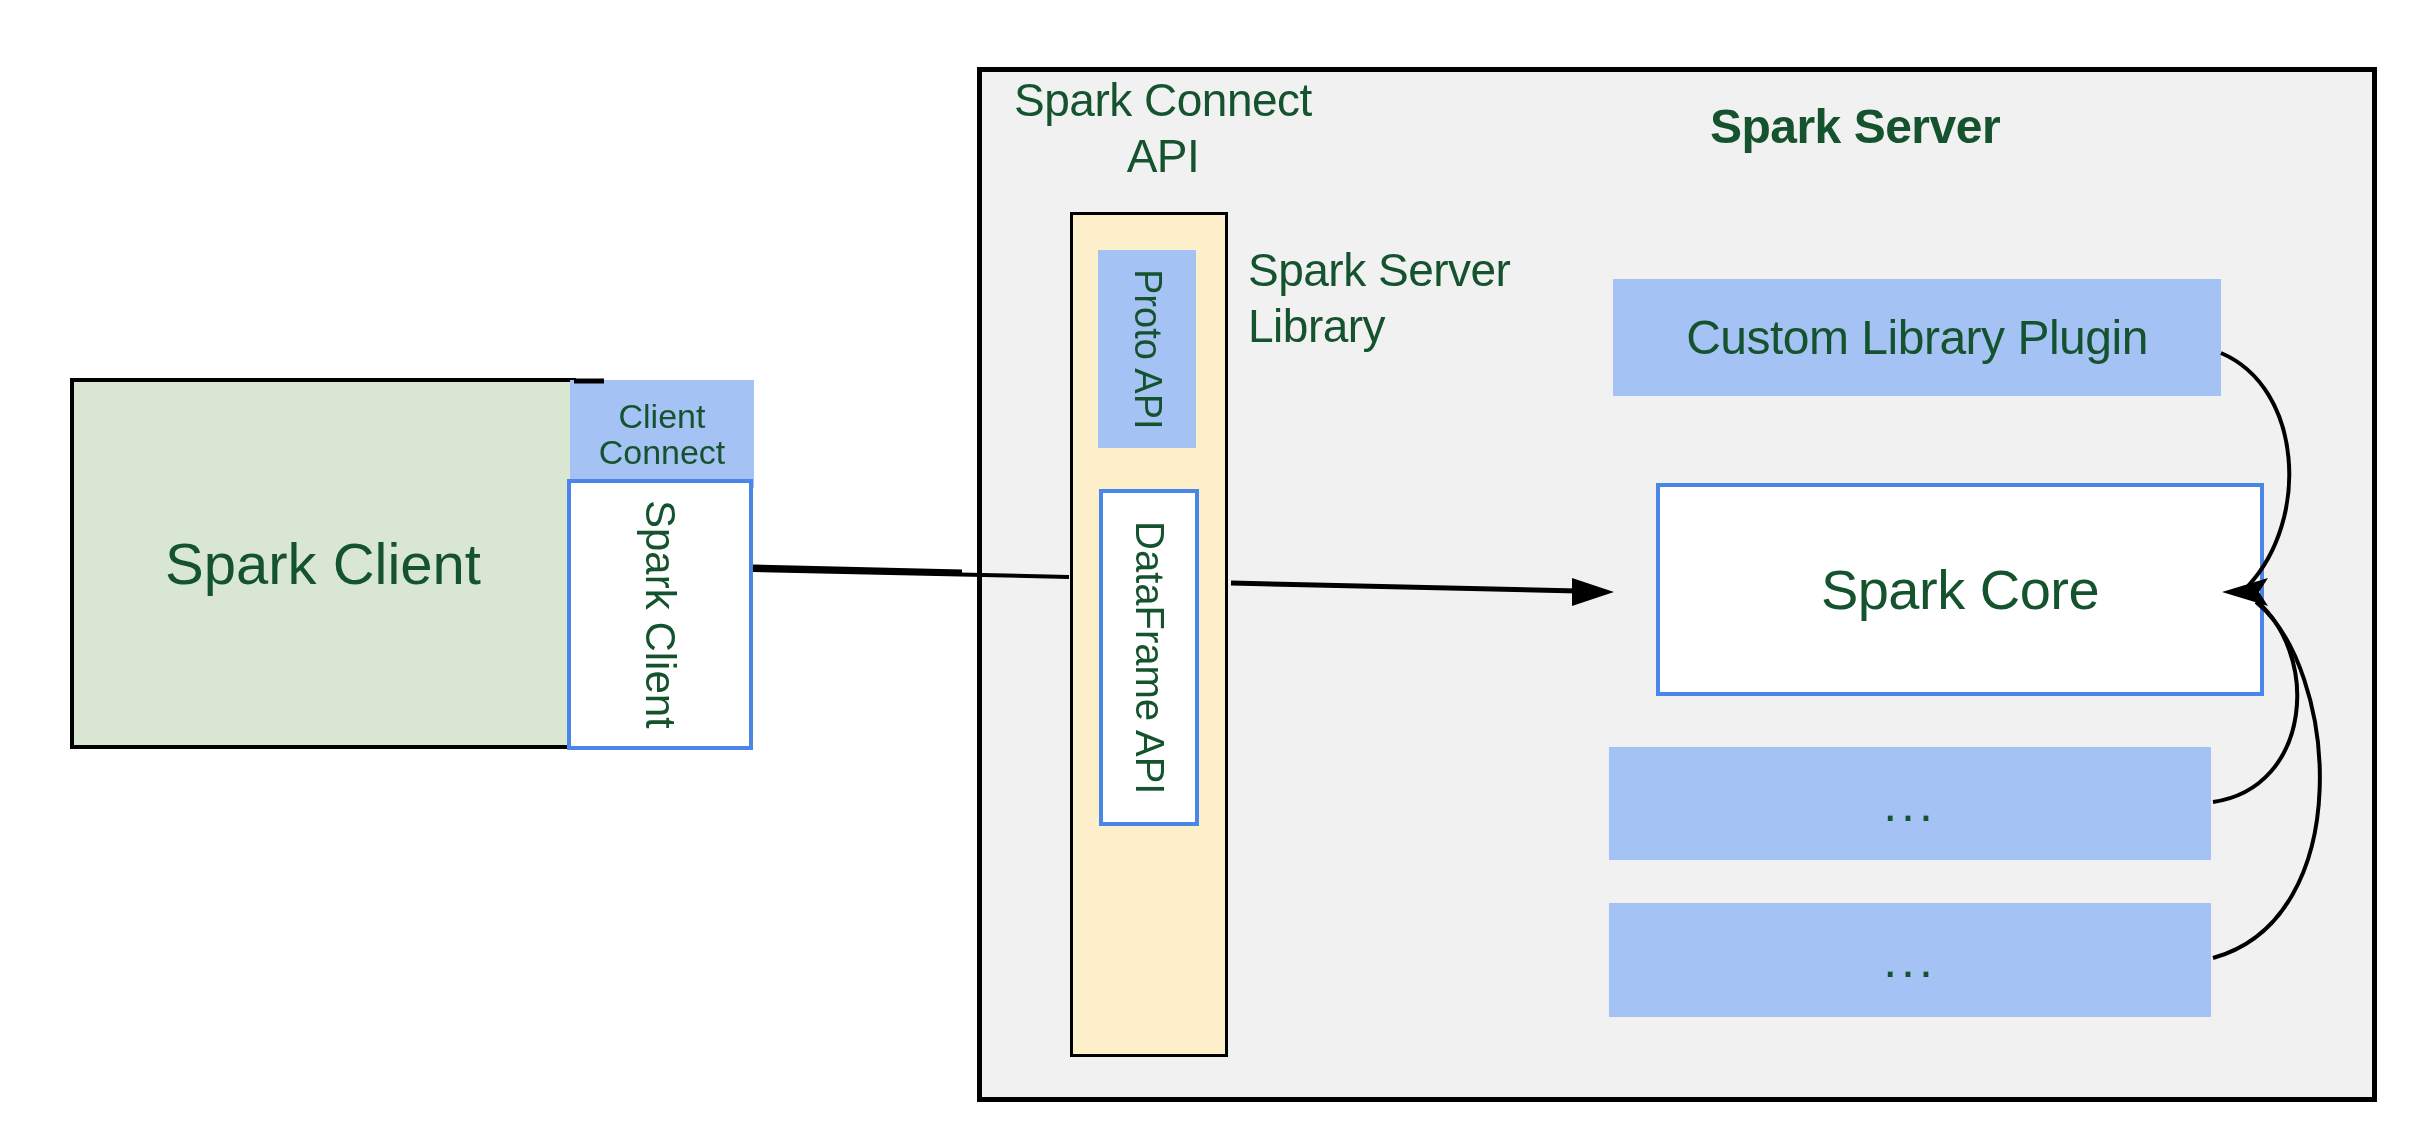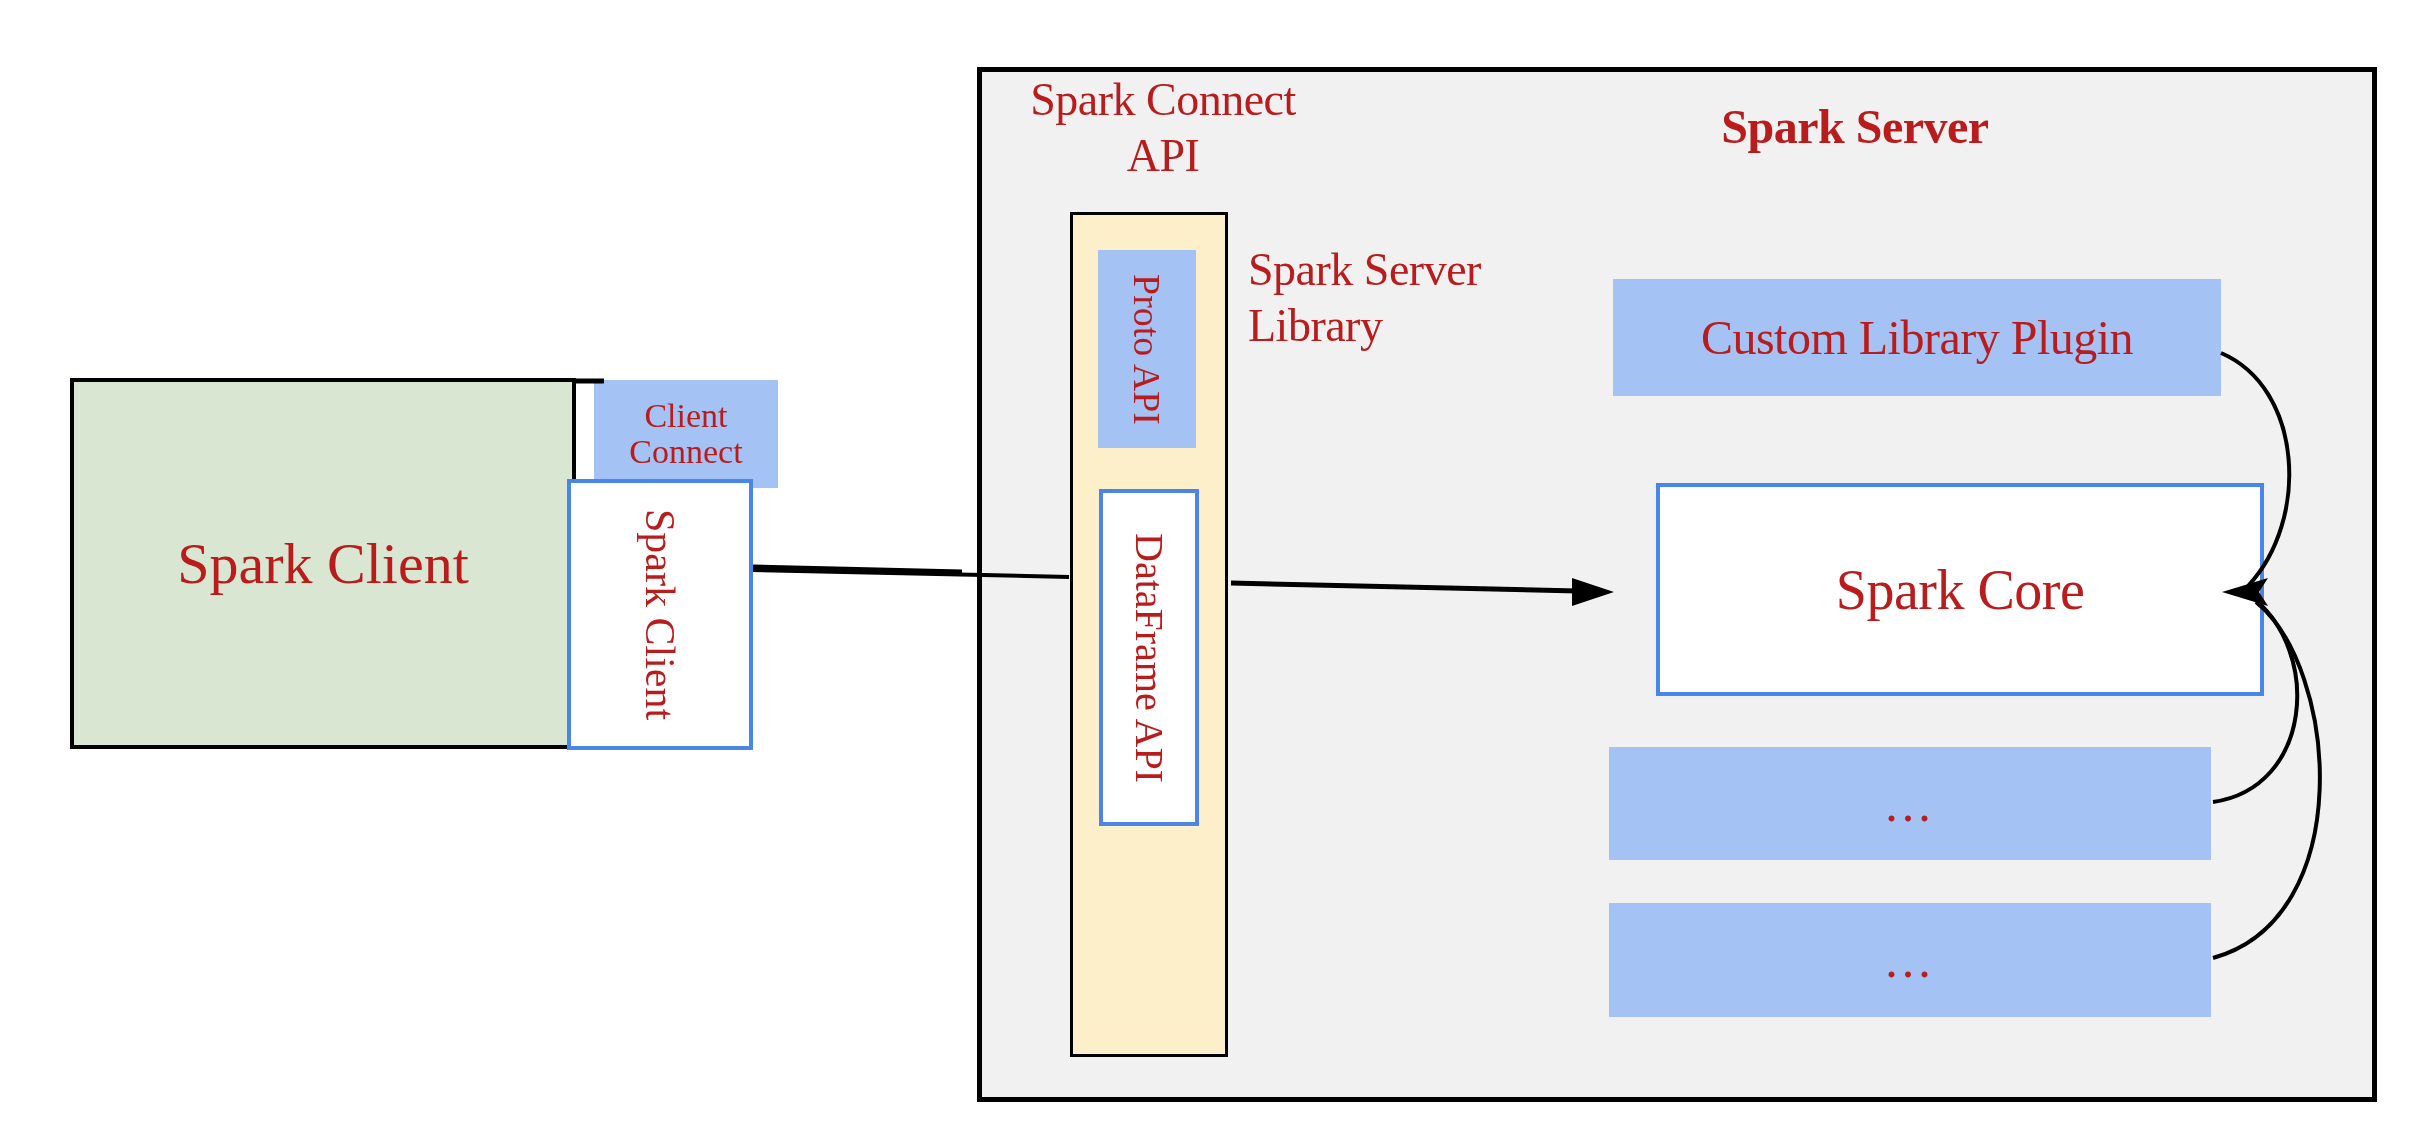--- a/index.html
+++ b/index.html
@@ -1,18 +1,18 @@
 <!DOCTYPE html>
 <html style="--bg: #ffffff; --green_fill: #d9e7d2; --blue_fill: #a4c2f4; --cream_fill: #fcefc9; --gray_fill: #f1f1f2; --blue_border: #4a86e8; --line_black: #000000;"><head>
 <meta charset="utf-8">
 <style>
   html,body{margin:0;padding:0;background:#fff;}
   .stage{
     position:relative;width:2435px;height:1135px;background:var(--bg,#fff);
-    font-family:Liberation Serif, serif;color:#b91c1c;overflow:hidden;
+    font-family:Liberation Sans, sans-serif;color:#14532d;overflow:hidden;
   }
   .box{position:absolute;box-sizing:border-box;}
   .gray-box{background:var(--gray_fill);border:5px solid #000;}
   .green-box{background:var(--green_fill);border:4px solid #000;}
   .blue-box{background:var(--blue_fill);}
   .cream-box{background:var(--cream_fill);border:3px solid #000;}
   .white-blue{background:#fff;border:4px solid var(--blue_border);}
   .center{display:flex;align-items:center;justify-content:center;text-align:center;}
   .lbl{position:absolute;letter-spacing:-0.5px;}
   .big{font-size:58px;line-height:72px;}
@@ -44,21 +44,21 @@
     <div>Spark Server</div>
     <div>Library</div>
   </div>
 
   <div class="box green-box center" style="left:70px;top:378px;width:506px;height:371px;">
     <div class="big">
       <div>Spark Client</div>
     </div>
   </div>
 
-  <div class="box blue-box center" style="left:570px;top:380px;width:184px;height:108px;margin-left:24px;">
+  <div class="box blue-box center" style="left:570px;top:380px;width:184px;height:108px;">
     <div class="small">
       <div>Client</div>
       <div>Connect</div>
     </div>
   </div>
 
   <div class="box white-blue center" style="left:567px;top:479px;width:186px;height:271px;">
     <div class="vtext" style="font-size:42px;">Spark Client</div>
   </div>
 

